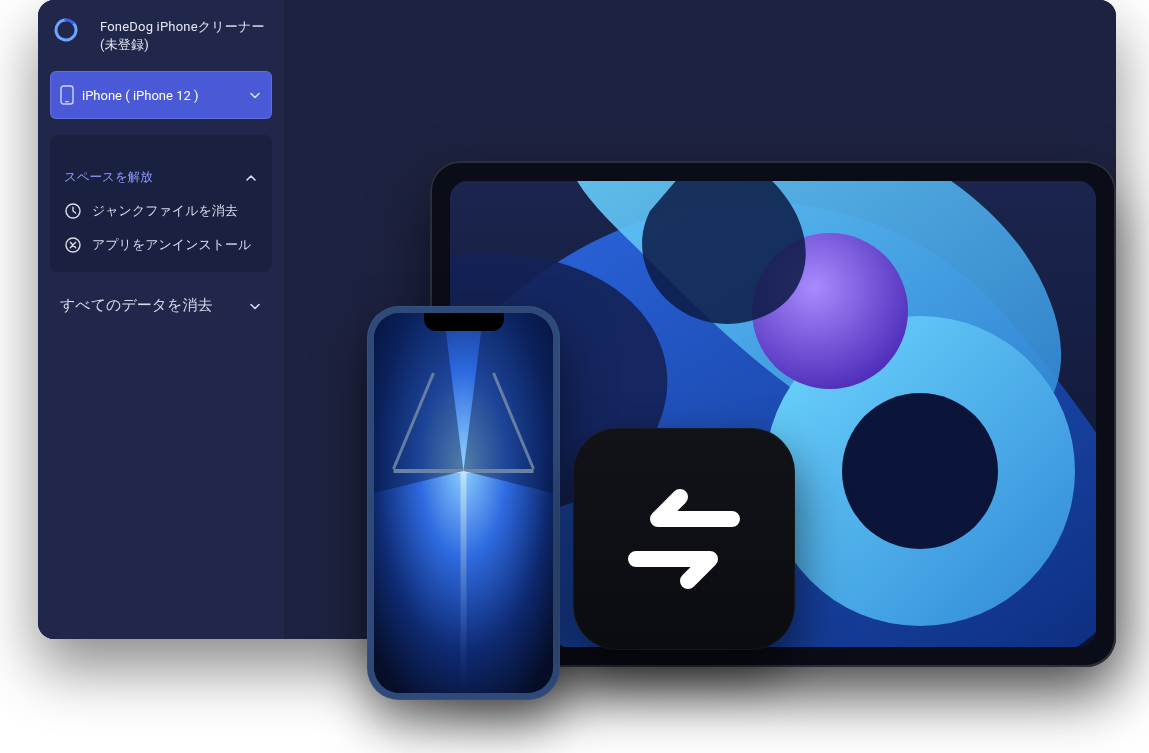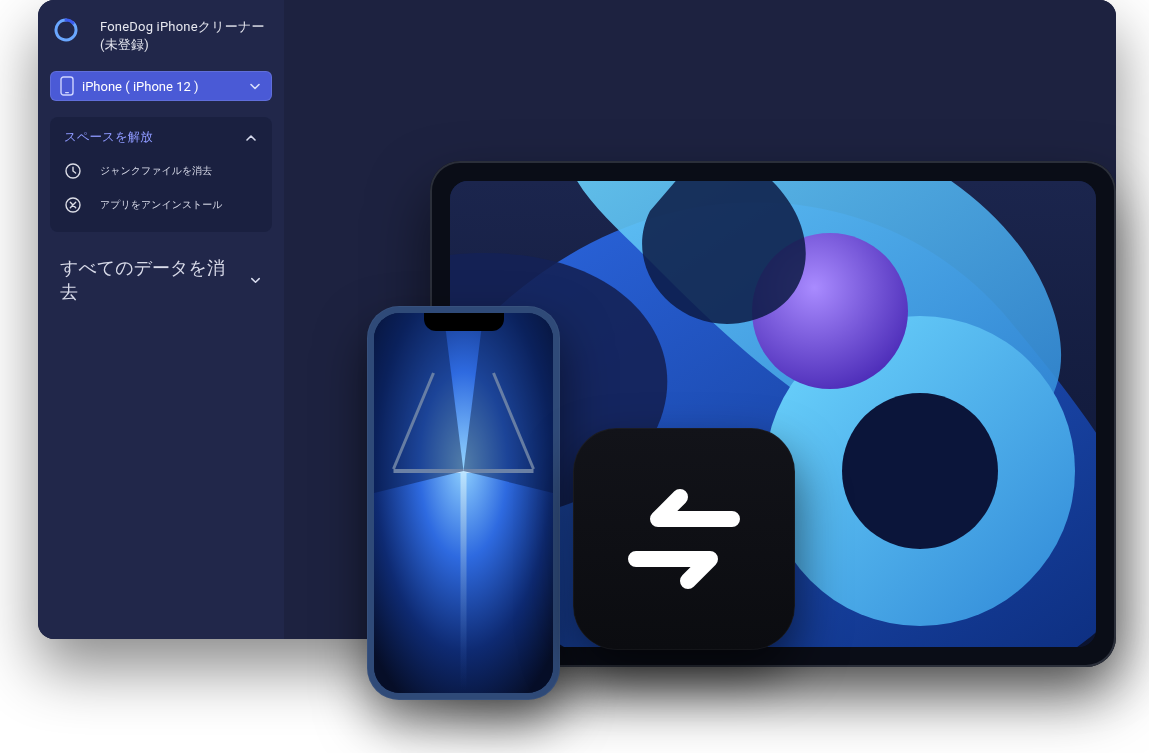--- a/index.html
+++ b/index.html
@@ -46,21 +46,21 @@
     font-size: 13px;
     line-height: 1.35;
     letter-spacing: .2px;
   }
 
   .device-select {
     margin: 4px 0 10px 0;
     background: #4a5ad6;
     color: #fff;
     border-radius: 6px;
-    height: 30px;
+    height: 48px;
     display: flex;
     align-items: center;
     padding: 0 10px 0 10px;
     gap: 8px;
     font-size: 13px;
     cursor: pointer;
     box-shadow: inset 0 0 0 1px rgba(255,255,255,.12);
   }
   .device-select .phone-icon { width: 14px; height: 20px; flex: 0 0 auto; }
   .device-select .spacer { flex: 1; }
@@ -73,41 +73,42 @@
     padding: 10px 12px 10px 12px;
   }
   .section-header {
     display: flex;
     align-items: center;
     justify-content: space-between;
     color: #8e99ff;
     font-size: 12.5px;
     padding: 2px 2px 8px 2px;
     cursor: pointer;
+    margin-top: 22px;
   }
   .section-header .chev { width: 14px; height: 14px; opacity: .9; }
 
   .nav-item {
     display: flex;
     align-items: center;
-    gap: 18px;
+    gap: 10px;
     padding: 8px 2px;
     color: #d9dbe9;
-    font-size: 10px;
+    font-size: 13px;
     cursor: pointer;
     border-radius: 6px;
   }
   .nav-item .ic { width: 18px; height: 18px; flex: 0 0 auto; opacity: .95; }
 
   .plain-item {
     display: flex;
     align-items: center;
     justify-content: space-between;
     color: #d9dbe9;
-    font-size: 18px;
+    font-size: 15px;
     padding: 14px 10px;
     margin-top: 10px;
     border-radius: 8px;
     cursor: pointer;
     gap: 19px;
   }
   .plain-item .chev { width: 14px; height: 14px; opacity: .9; }
 
   .content {
     flex: 1;

